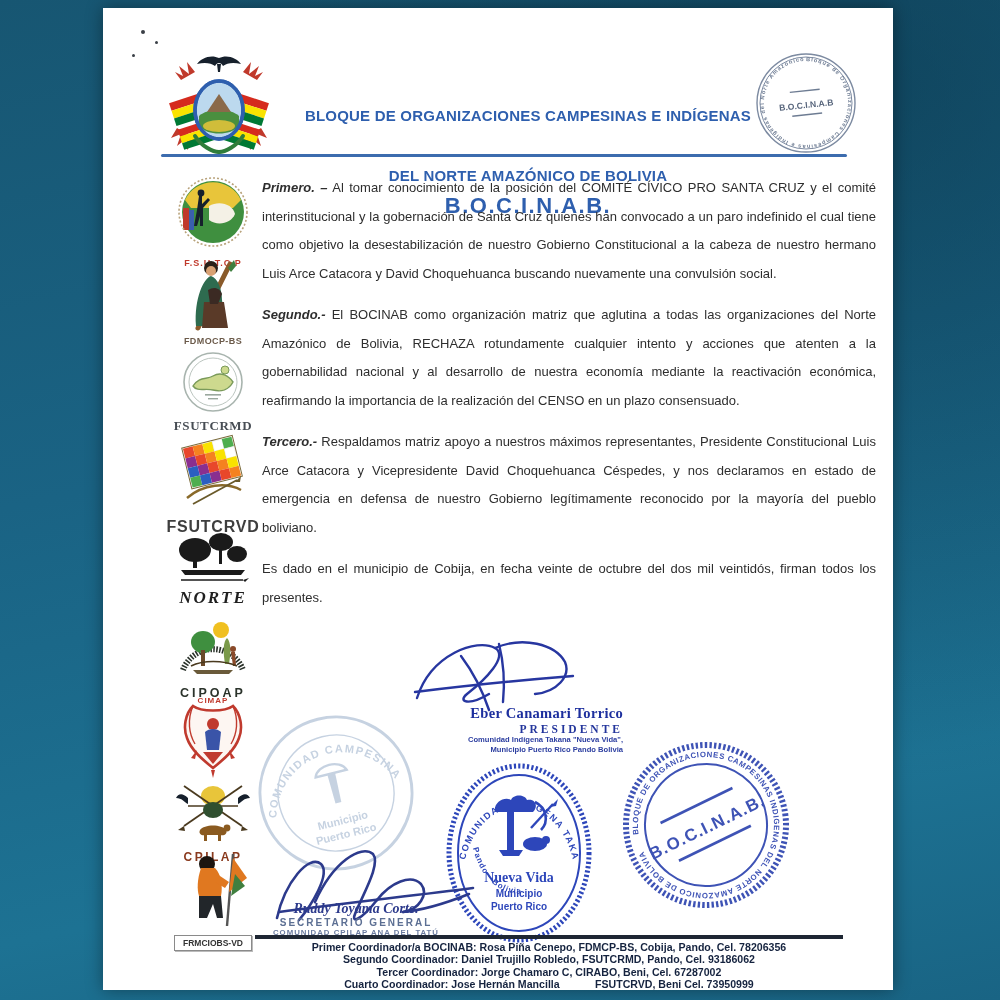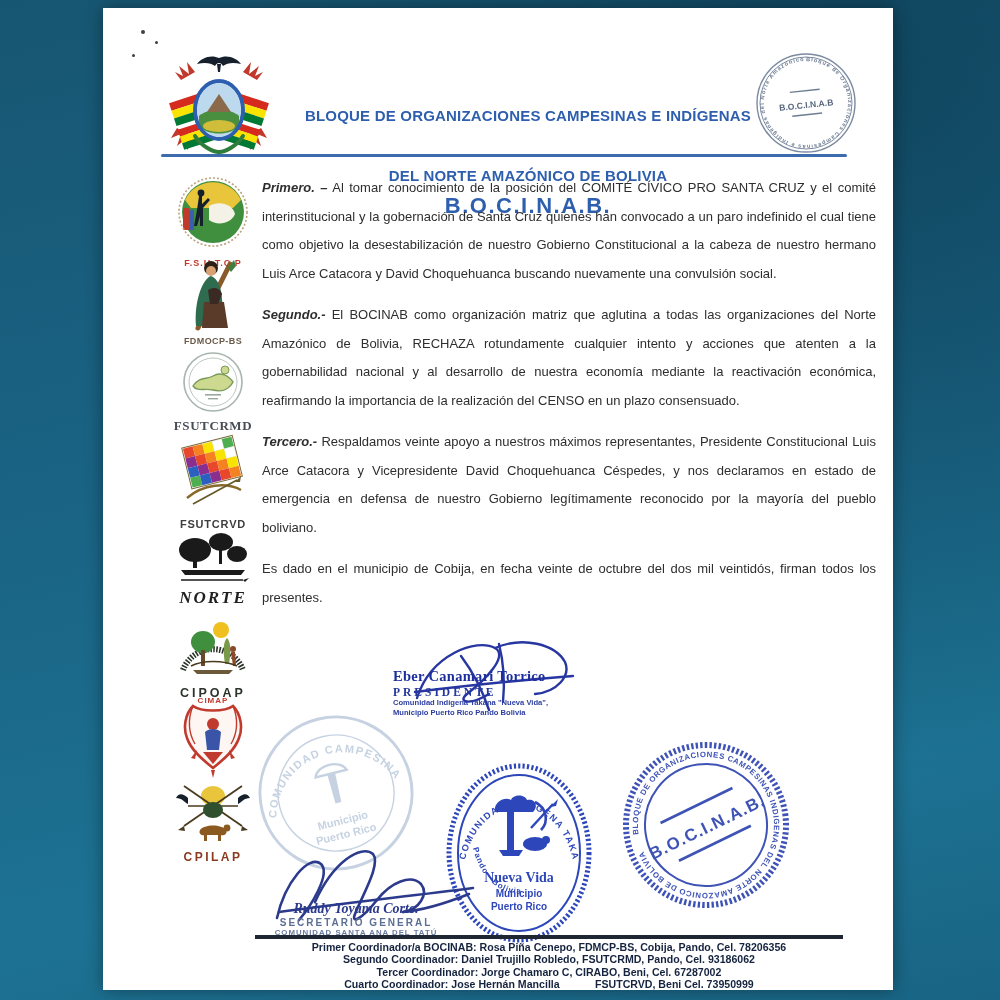--- a/index.html
+++ b/index.html
@@ -24,36 +24,36 @@
   .title-acronym { font-size:22px; font-weight:bold; letter-spacing:1.5px; margin-top:7px; }
   .hdr-stamp { position:absolute; left:648px; top:40px; width:110px; height:110px; opacity:.88; }
   .divider { position:absolute; left:58px; top:146px; width:686px; height:3px; background:#3c6cae; border-radius:2px; }
 
   
   .rail-item { position:absolute; left:52px; width:116px; text-align:center; }
   .rail-label { display:block; font-weight:bold; }
   .lbl-fsutcp   { font-size:9px;  color:#c0392b; letter-spacing:1px; }
   .lbl-fdmocp   { font-size:9px;  color:#6b5a4a; letter-spacing:.4px; }
   .lbl-fsutcrmd { font-size:13px; color:#474d54; letter-spacing:.6px;font-family:Liberation Serif, serif; }
-  .lbl-fsutcrvd { font-size:11px; color:#3e3e3e; letter-spacing:.8px; }
+  .lbl-fsutcrvd { font-size:16px; color:#3e3e3e; letter-spacing:.8px; }
   .lbl-cirabo   { font-family:"Liberation Serif", serif; font-style:italic; font-size:17px; color:#1f1f1f; letter-spacing:2px; font-weight:bold; }
   .lbl-cipoap   { font-size:12.5px; color:#2b332b; letter-spacing:3px; }
   .lbl-cpilap   { font-size:12px; color:#8a3a1e; letter-spacing:2.5px; }
   .lbl-frmciobs { display:inline-block; font-size:8.5px; color:#333; border:1px solid #8a8a8a; padding:2px 8px; background:#fff; box-shadow:1px 1px 0 #bbb; }
 
   
   .doc-body { position:absolute; left:159px; top:166px; width:614px; color:#2e2e2e; }
   .resuelven { font-weight:bold; font-size:13px; margin-bottom:16px; letter-spacing:.3px; }
   .para { font-size:13px; line-height:28.5px; text-align:justify; margin-bottom:13px; }
   .para .lead { font-weight:bold; font-style:italic; }
   .closing { font-size:13px; line-height:28.5px; text-align:justify; margin-top:3px; }
 
   
   .sig1-svg { position:absolute; left:300px; top:628px; width:180px; height:78px; }
-  .president-block { position:absolute; left:290px; top:660px; width:230px; text-align:left; color:#1d2f9e; }
+  .president-block { position:absolute; left:290px; top:697px; width:230px; text-align:right; color:#1d2f9e; }
   .president-name { font-family:"Liberation Serif", serif; font-size:14.5px; font-weight:bold; letter-spacing:.3px; }
   .president-title { font-family:"Liberation Serif", serif; font-size:11.5px; font-weight:bold; letter-spacing:3px; margin-top:1px; color:#24369c; }
   .president-org { font-size:7.6px; font-weight:bold; line-height:10px; color:#2c3ea0; }
   .stamp-faint { position:absolute; left:147px; top:699px; width:172px; height:172px; opacity:.5; transform:rotate(-14deg); }
   .stamp-takana { position:absolute; left:340px; top:752px; width:152px; height:186px; opacity:.93; }
   .stamp-bocinab { position:absolute; left:516px; top:730px; width:174px; height:174px; opacity:.9; transform:rotate(-8deg); }
   .sig2-svg { position:absolute; left:162px; top:832px; width:215px; height:84px; }
   .secretary-block { position:absolute; left:108px; top:893px; width:290px; text-align:center; }
   .secretary-name { font-family:"Liberation Serif", serif; font-size:14px; font-weight:bold; font-style:italic; color:#2c3a8c; }
   .secretary-title { font-size:10px; font-weight:bold; letter-spacing:2px; color:#5c6f93; margin-top:0px; }
@@ -263,25 +263,38 @@
       <path d="M64,18 C70,12 74,14 76,18 C70,18 68,22 64,24 Z" fill="#16202c"></path>
       <ellipse cx="39" cy="30" rx="10" ry="8" fill="#2f4f2f"></ellipse>
       <path d="M26,50 C30,44 48,44 52,50 C54,54 50,56 46,55 L32,55 C28,56 24,54 26,50 Z" fill="#8a5a20"></path>
       <circle cx="53" cy="48" r="3.4" fill="#8a5a20"></circle>
       <rect x="30" y="55" width="3" height="6" fill="#8a5a20"></rect>
         <rect x="44" y="55" width="3" height="6" fill="#8a5a20"></rect>
     </svg>
     <span class="rail-label lbl-cpilap">CPILAP</span>
   </div>
 
+  <div class="rail-item" style="top:844px;">
+    <svg width="72" height="76" viewBox="0 0 72 76">
+      <line x1="50" y1="74" x2="56" y2="2" stroke="#555" stroke-width="2.4"></line>
+      <path d="M56,6 L70,26 L52,40 Z" fill="#e07820"></path>
+      <path d="M58,22 L68,34 L54,44 Z" fill="#3f7f3f"></path>
+      <circle cx="30" cy="12" r="8" fill="#1d1510"></circle>
+      <path d="M24,16 C20,28 20,38 22,44 L44,44 C46,34 44,22 38,16 Z" fill="#e07820"></path>
+      <path d="M40,22 L52,30 L48,36 L38,30 Z" fill="#e07820"></path>
+      <path d="M22,44 L44,44 L46,66 L40,66 L36,52 L30,66 L22,66 Z" fill="#22262a"></path>
+      <path d="M26,10 C26,4 34,4 34,10 C34,16 26,16 26,10 Z" fill="#1d1510"></path>
+    </svg><br>
+    <span class="rail-label lbl-frmciobs">FRMCIOBS-VD</span>
+  </div>
 
   <div class="doc-body">
     <p class="para"><span class="lead">Primero. –</span> <span>Al tomar conocimiento de la posición del COMITÉ CÍVICO PRO  SANTA CRUZ y el comité interinstitucional y la gobernación de Santa Cruz quienes han convocado a un paro indefinido el cual tiene como objetivo la desestabilización de nuestro Gobierno Constitucional a la cabeza de nuestro hermano Luis Arce Catacora y David Choquehuanca buscando nuevamente una convulsión social.</span></p>
     <p class="para"><span class="lead">Segundo.-</span> <span>El BOCINAB como organización matriz que aglutina a todas las organizaciones del Norte Amazónico de Bolivia, RECHAZA rotundamente cualquier intento y acciones que atenten a la gobernabilidad nacional y al desarrollo de nuestra economía mediante la reactivación económica, reafirmando la importancia de la realización del CENSO en un plazo consensuado.</span></p>
-    <p class="para"><span class="lead">Tercero.-</span> <span>Respaldamos veinte apoyo a nuestros máximos representantes, Presidente Constitucional Luis Arce Catacora y Vicepresidente David Choquehuanca Céspedes, y nos declaramos en estado de emergencia en defensa de nuestro Gobierno legítimamente reconocido por la mayoría del pueblo boliviano.</span></p>
+    <p class="para"><span class="lead">Tercero.-</span> <span>Respaldamos matriz apoyo a nuestros máximos representantes, Presidente Constitucional Luis Arce Catacora y Vicepresidente David Choquehuanca Céspedes, y nos declaramos en estado de emergencia en defensa de nuestro Gobierno legítimamente reconocido por la mayoría del pueblo boliviano.</span></p>
     <p class="closing">Es dado en el municipio de Cobija, en fecha veinte de octubre del dos mil veintidós, firman todos los presentes.</p>
   </div>
 
   <svg class="sig1-svg" viewBox="0 0 180 78">
     <g fill="none" stroke="#2736a0" stroke-width="2.4" stroke-linecap="round">
       <path d="M14,62 C28,18 74,2 92,12 C106,20 82,44 64,58 C54,66 66,70 86,58"></path>
       <path d="M58,20 C70,36 80,56 86,74"></path>
       <path d="M92,12 C120,0 152,8 162,26 C168,40 154,56 132,58"></path>
       <path d="M96,8 C100,24 102,46 100,66"></path>
       <path d="M12,56 C60,50 120,44 170,40"></path>
@@ -366,21 +379,21 @@
       <path d="M12,78 C20,42 44,14 56,24 C66,34 46,66 34,80"></path>
       <path d="M50,62 C68,22 96,4 108,14 C116,24 98,54 90,74 C86,84 96,80 112,60"></path>
       <path d="M112,60 C126,42 146,34 156,44 C164,54 154,70 138,72"></path>
       <path d="M138,72 C160,70 184,62 204,54"></path>
       <path d="M14,72 C72,64 146,56 208,48"></path>
     </g>
   </svg>
   <div class="secretary-block">
     <div class="secretary-name">Ruddy Toyama Corte.</div>
     <div class="secretary-title">SECRETARIO GENERAL</div>
-    <div class="secretary-org">COMUNIDAD SANTA ANA DEL TATÚ</div>
+    <div class="secretary-org">COMUNIDAD CPILAP ANA DEL TATÚ</div>
   </div>
 
   <div class="footer-rule"></div>
   <div class="footer">
     <div class="footer-line">Primer Coordinador/a BOCINAB: Rosa Piña Cenepo, FDMCP-BS, Cobija, Pando, Cel. 78206356</div>
     <div class="footer-line">Segundo Coordinador: Daniel Trujillo Robledo, FSUTCRMD, Pando, Cel. 93186062</div>
     <div class="footer-line">Tercer Coordinador: Jorge Chamaro C, CIRABO, Beni, Cel. 67287002</div>
     <div class="footer-line">Cuarto Coordinador: Jose Hernán Mancilla            FSUTCRVD, Beni Cel. 73950999</div>
   </div>
 

